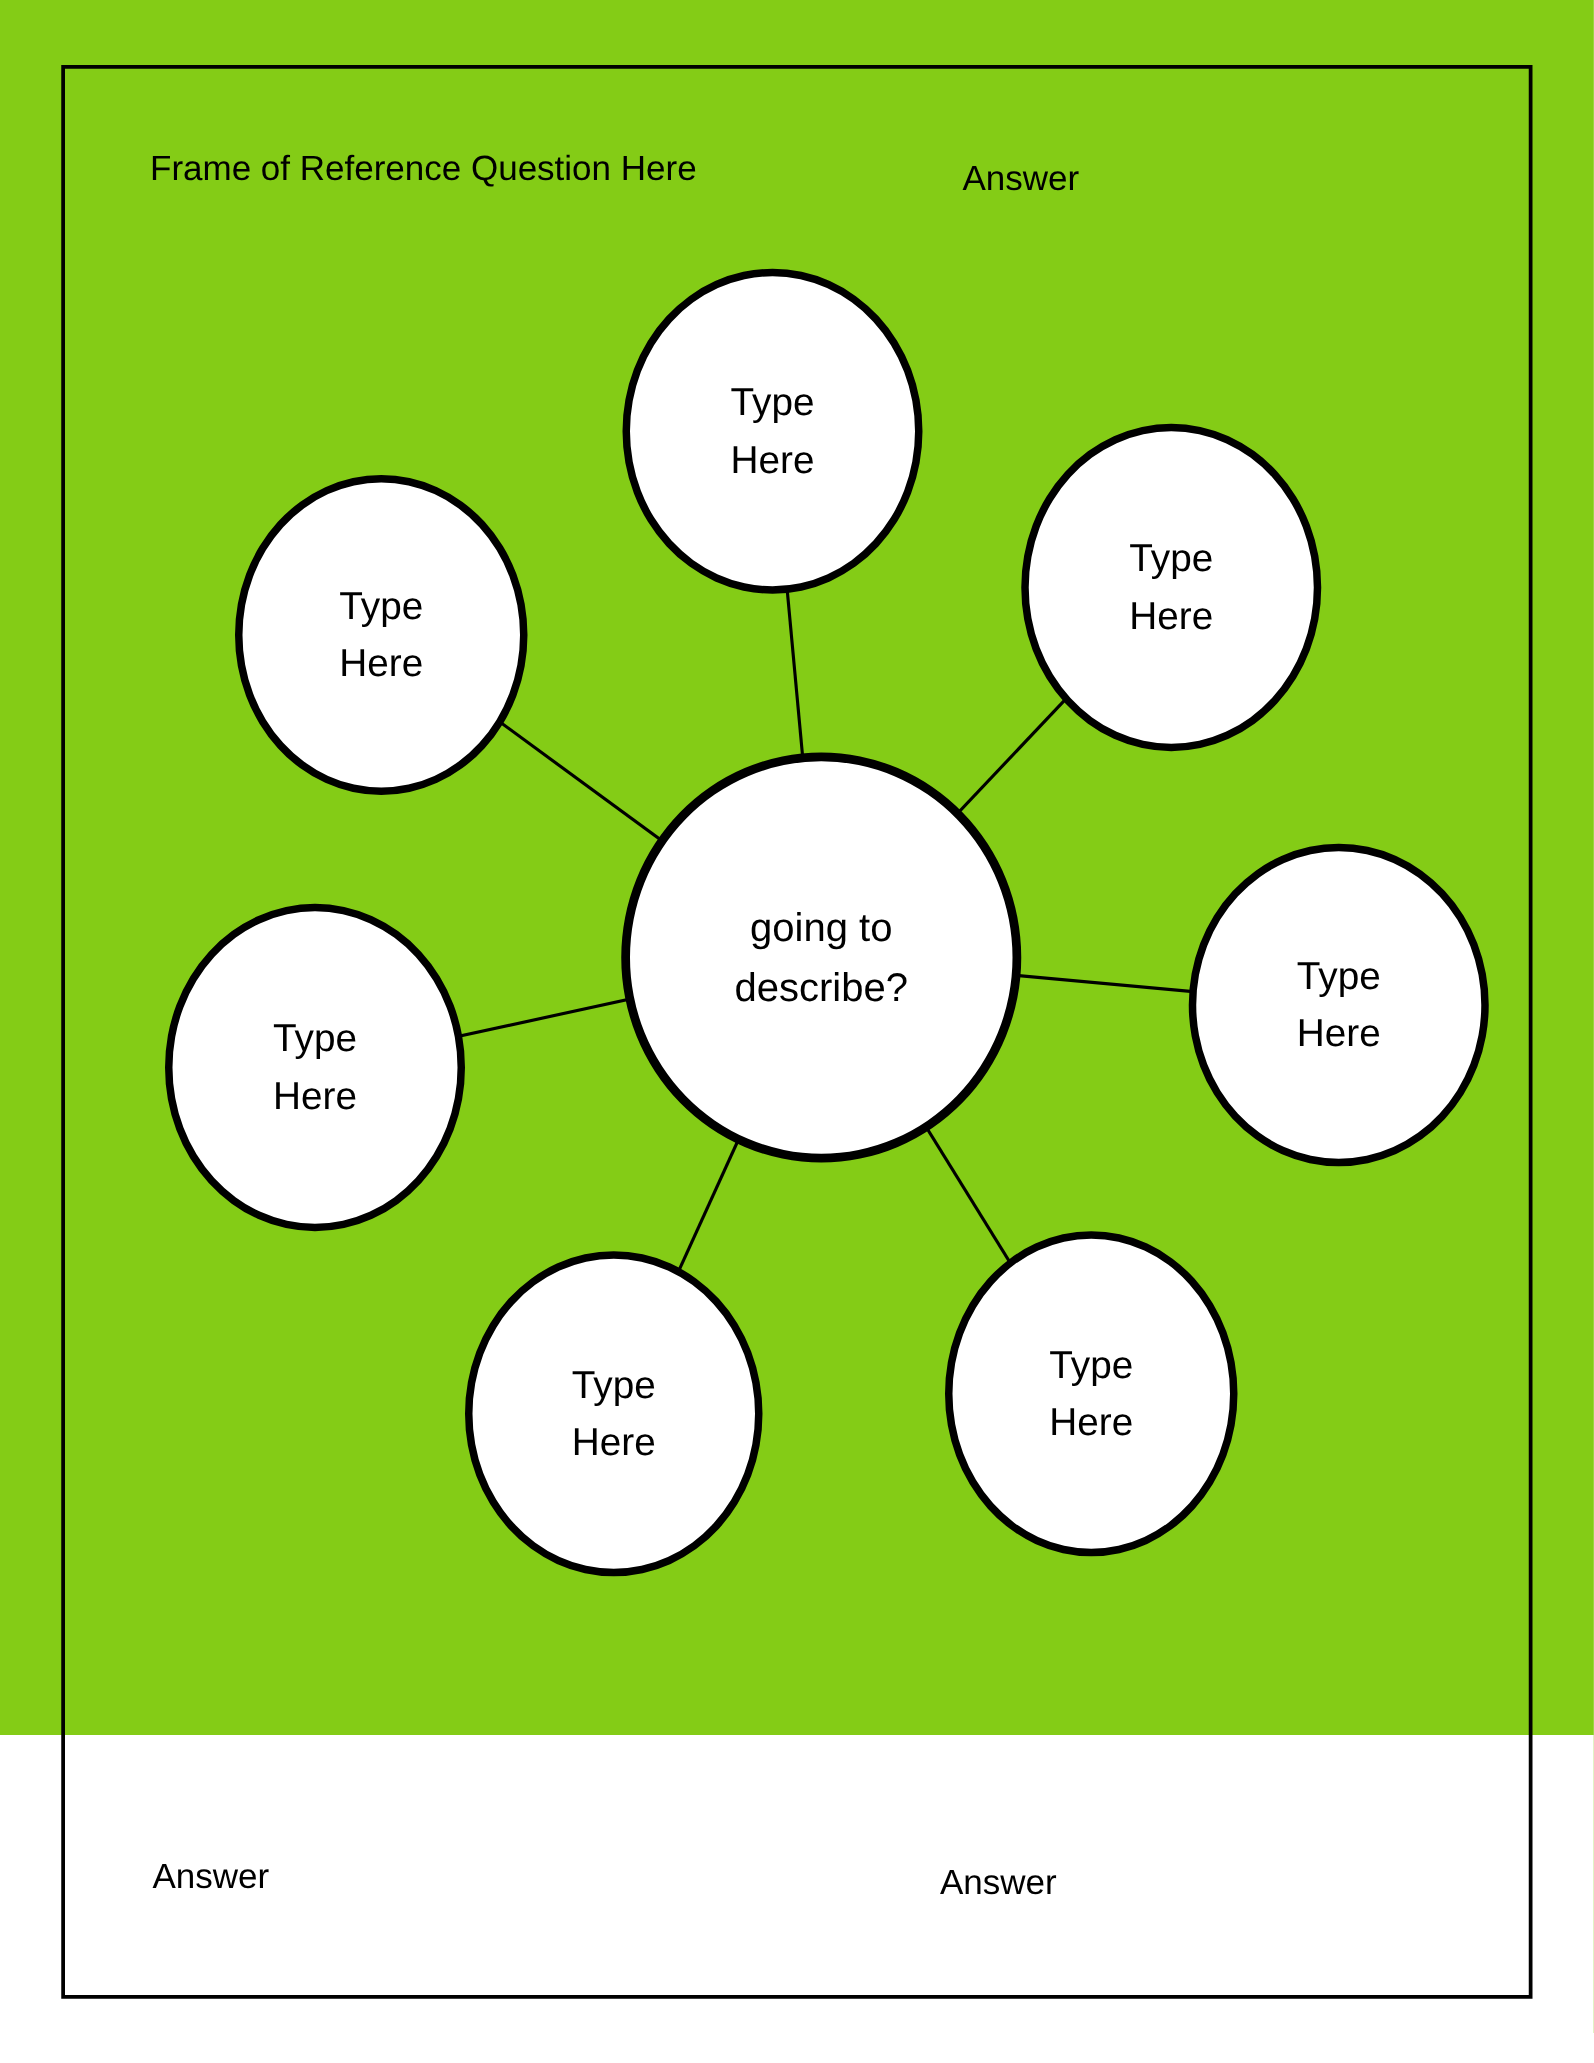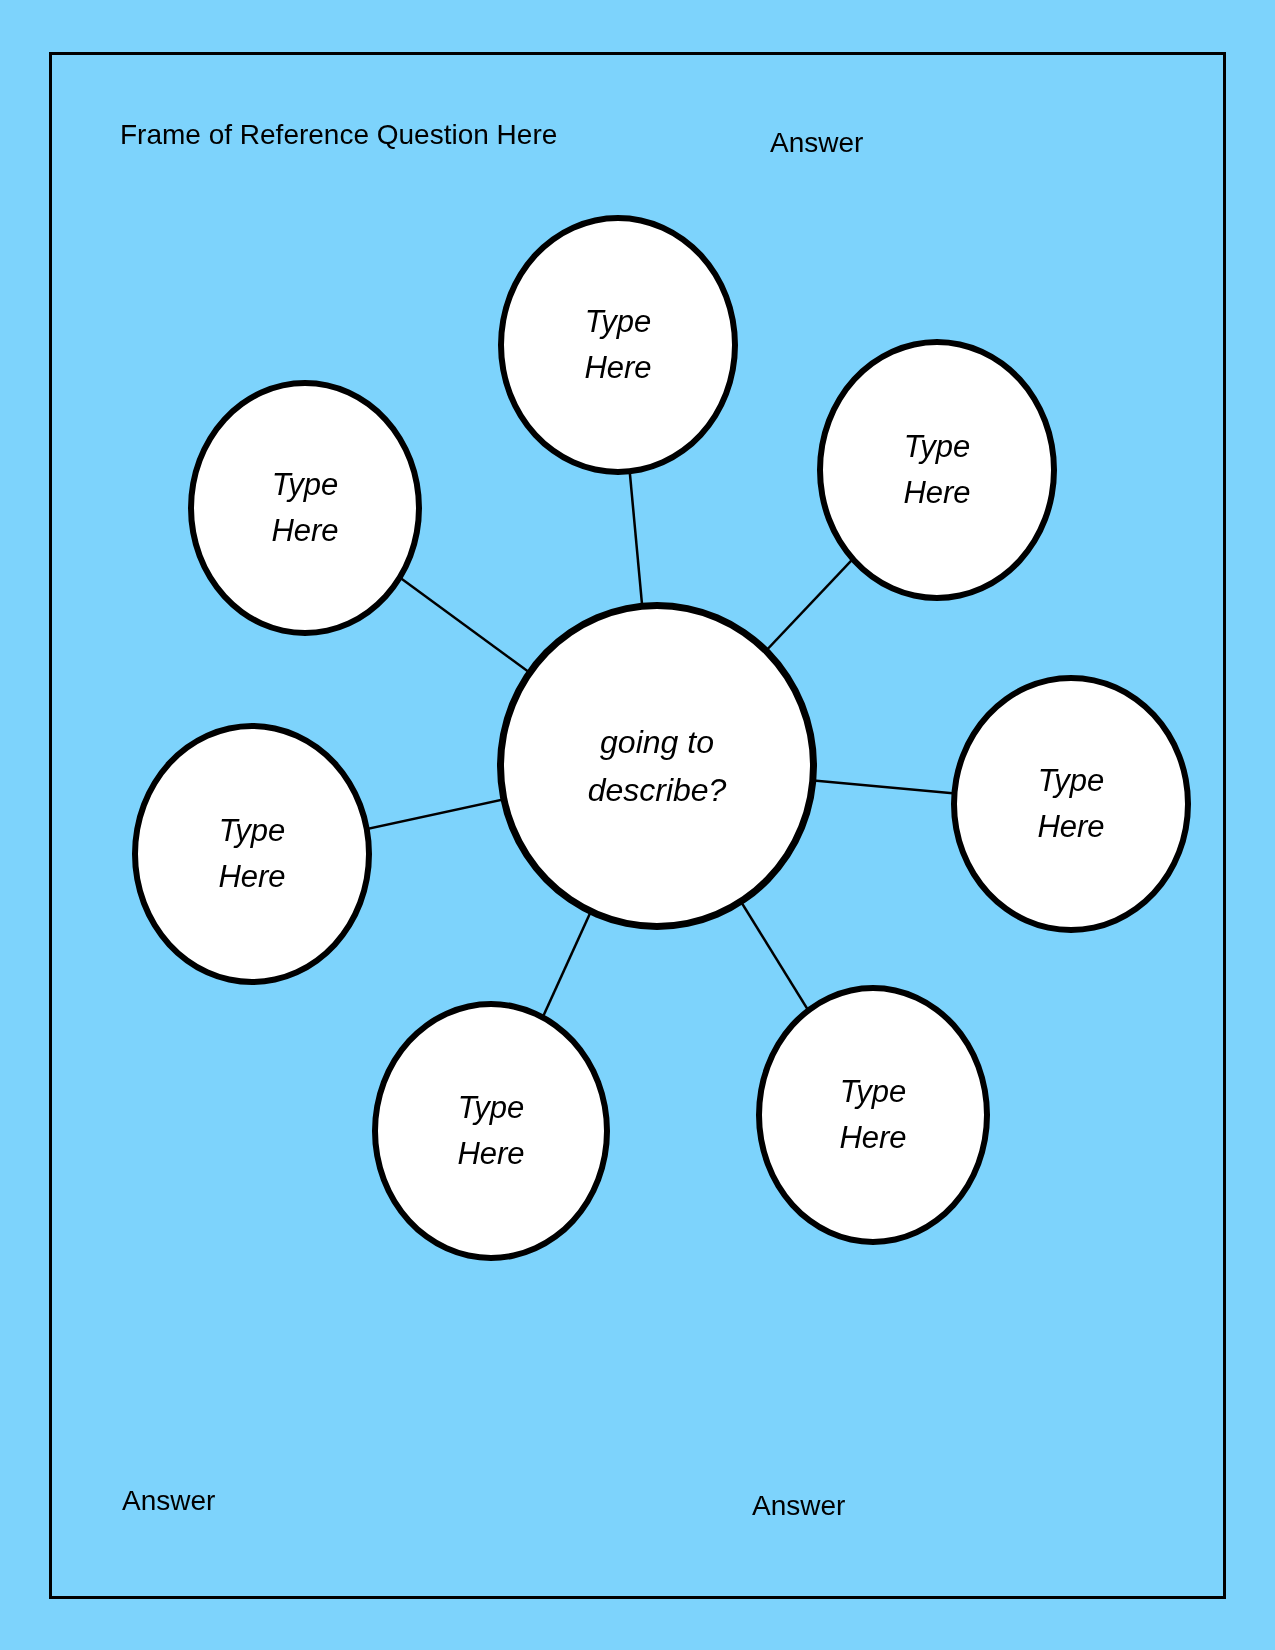--- a/index.html
+++ b/index.html
@@ -4,22 +4,22 @@
 <style>
   html, body { margin: 0; padding: 0; }
   body {
     width: 1275px; height: 1650px;
     background: #ffffff;
     font-family: "Liberation Sans", sans-serif;
     overflow: hidden;
   }
   .page {
     position: relative;
-    width: 1275px; height: 1650px;
-    background: #7dd3fc;
+    width: 1275px; height: 1388px;
+    background: #84cc16;
   }
   .frame {
     position: absolute;
     left: 49px; top: 52px;
     width: 1177px; height: 1547px;
     border: 3px solid #000000;
     box-sizing: border-box;
     z-index: 0;
     background: transparent;
   }
@@ -38,21 +38,21 @@
     flex-direction: column;
     align-items: center;
     justify-content: center;
     text-align: center;
     color: #000000;
     line-height: 1.5;
     z-index: 2;
     cursor: text;
   }
   .bubble.center { border-width: 7px; }
-  .bline { display: block; white-space: nowrap; font-style: italic; }
+  .bline { display: block; white-space: nowrap; }
   .label {
     position: absolute;
     color: #000000;
     font-size: 28px;
     line-height: 1.2;
     white-space: nowrap;
     z-index: 3;
   }
 </style>
 </head>

